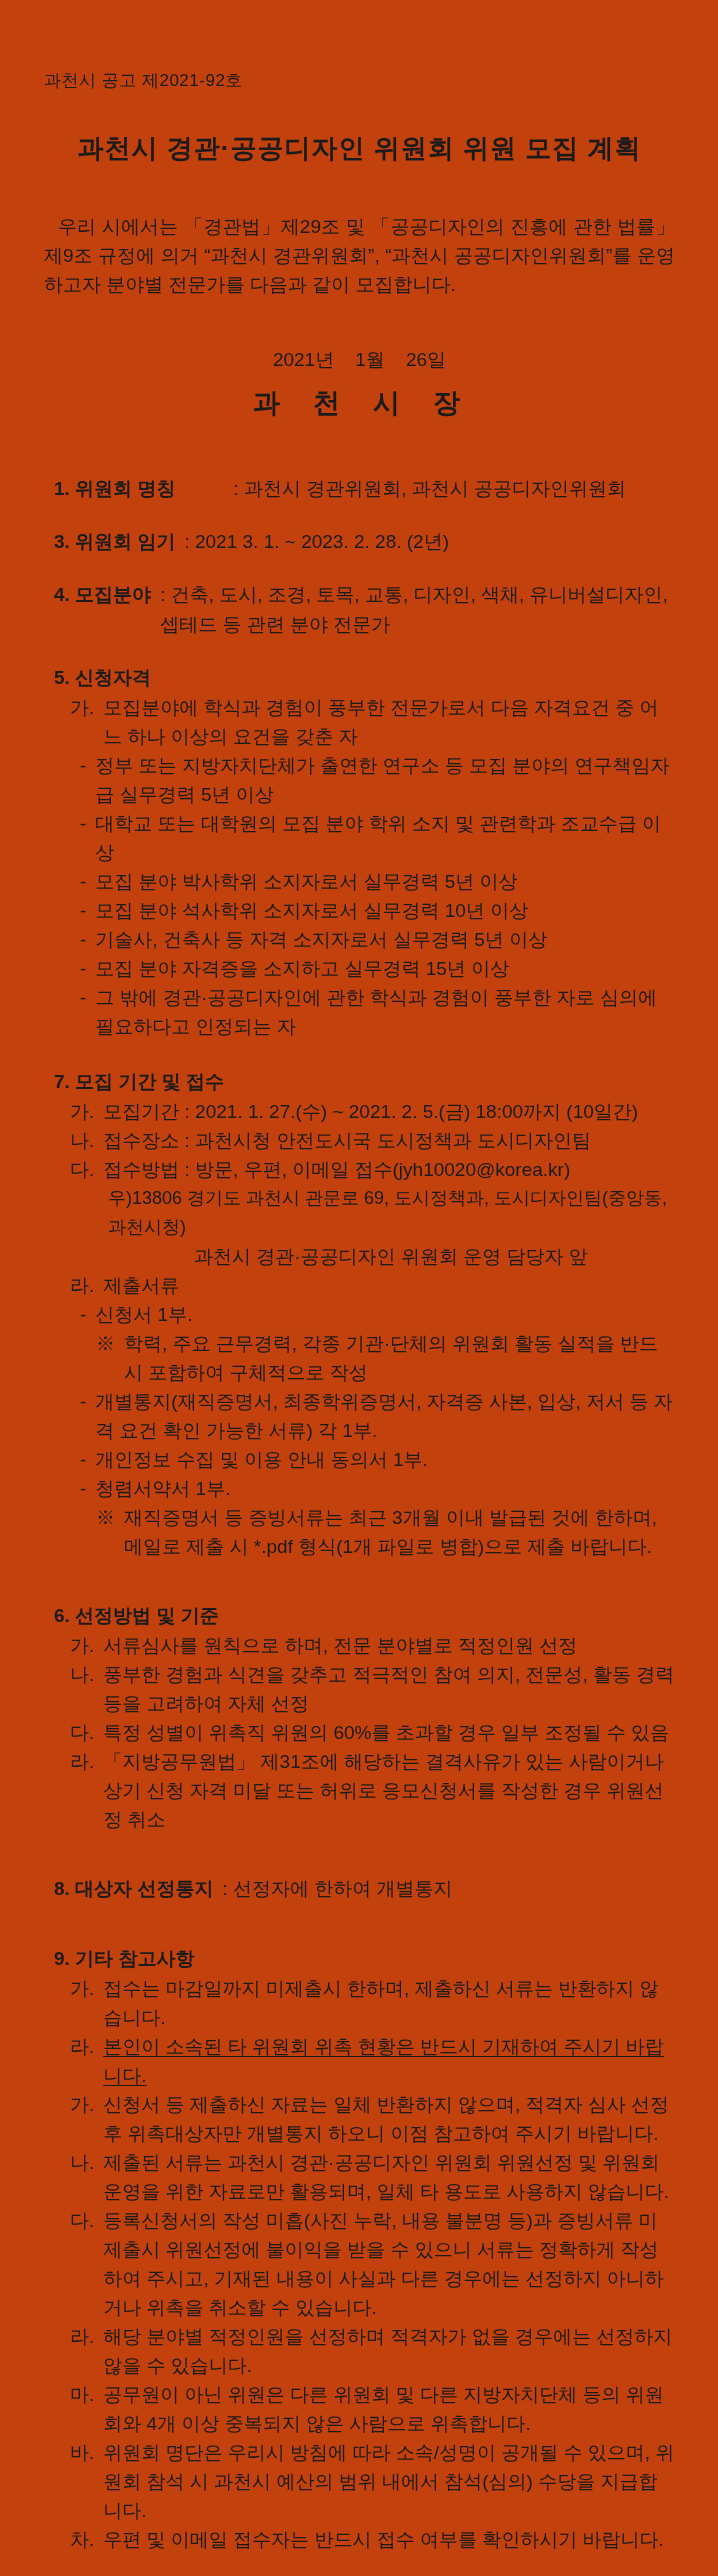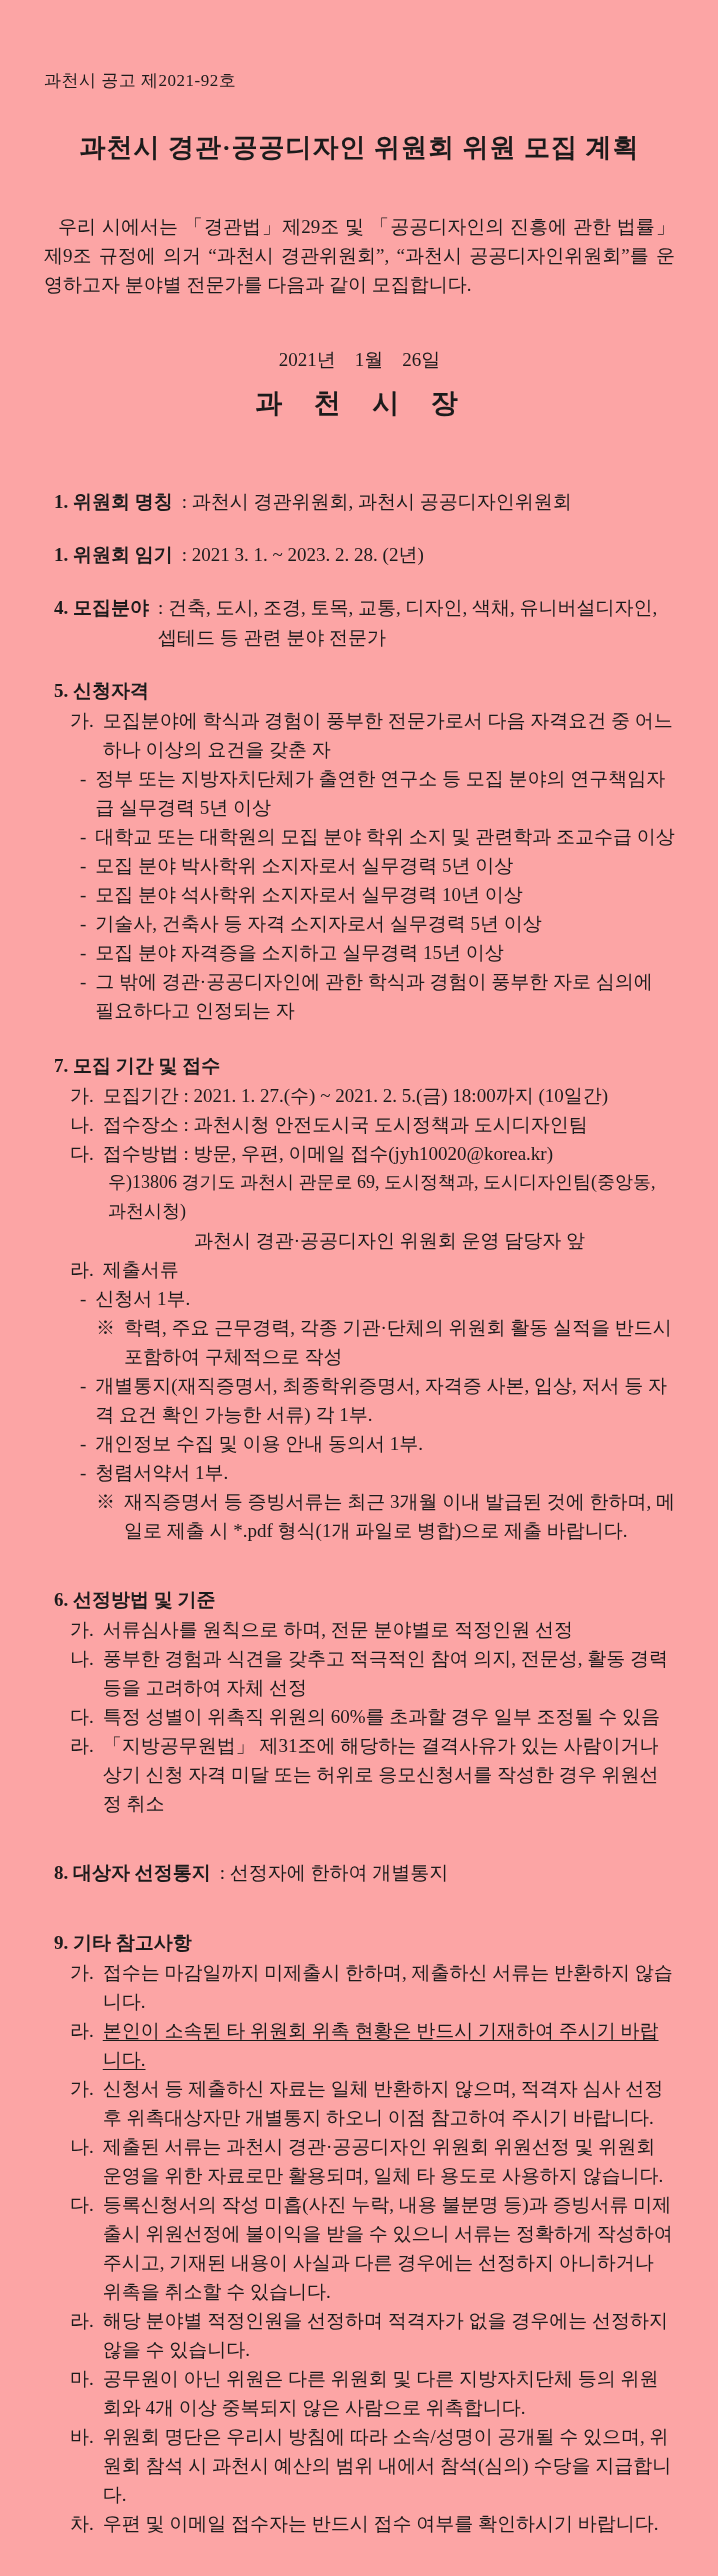--- a/index.html
+++ b/index.html
@@ -1,40 +1,40 @@
 <!DOCTYPE html>
 <html lang="ko"><head>
 <meta charset="utf-8">
 <style>
   html,body{margin:0;padding:0;background:#ffffff;}
   .page{
     width:719px;height:2576px;box-sizing:border-box;
     padding:70px 44px 0 44px;overflow:hidden;
-    background:#fca5a5;color:#1b1b1b;
-    font-family:Liberation Serif, serif;
+    background:#c2410c;color:#1b1b1b;
+    font-family:Liberation Sans, sans-serif;
     font-size:19px;line-height:29px;
   }
   .notice{font-size:17px;line-height:22px;letter-spacing:0.5px;}
   .title{font-size:26px;line-height:40px;font-weight:700;text-align:center;letter-spacing:1px;margin:36px 0 0 0;}
   .intro{margin:44px 0 0 0;text-indent:14px;text-align:justify;}
   .date{margin-top:46px;text-align:center;white-space:pre;}
   .signer{margin-top:10px;text-align:center;white-space:pre;font-weight:700;font-size:27px;line-height:38px;letter-spacing:6px;}
   .sec1{display:flex;padding-left:10px;line-height:30px;}
   .sec1 .b{font-weight:700;white-space:nowrap;}
   .sec1 .grow{margin-left:9px;flex:1;}
   .h2{font-weight:700;padding-left:10px;line-height:30px;}
   .li2{display:flex;padding-left:26px;}
   .li3{display:flex;padding-left:36px;}
   .li4{display:flex;padding-left:52px;}
   .mk{white-space:nowrap;margin-right:9px;}
   .tx{flex:1;}
   .u{text-decoration:underline;text-underline-offset:3px;}
   .addr1{padding-left:64px;font-size:18px;}
   .addr2{padding-left:150px;}
-  .mt-first{margin-top:65px;}
+  .mt-first{margin-top:52px;text-align:center;}
   .mt-sec{margin-top:23px;}
   .s5{margin-top:23px;}
   .s7{margin-top:26px;}
   .s6{margin-top:40px;}
   .s8{margin-top:40px;}
   .s9{margin-top:40px;}
 </style>
 </head>
 <body>
 
@@ -48,21 +48,21 @@
 
   <div class="date">2021년    1월    26일</div>
   <div class="signer">과  천  시  장</div>
 
   <div class="sec1 mt-first">
     <span class="b">1. 위원회 명칭</span>
     <span class="grow">: 과천시 경관위원회, 과천시 공공디자인위원회</span>
   </div>
 
   <div class="sec1 mt-sec">
-    <span class="b">1. 위원회 임기</span>
+    <span class="b">3. 위원회 임기</span>
     <span class="grow">: 2021 3. 1. ~ 2023. 2. 28. (2년)</span>
   </div>
 
 
   <div class="sec1 mt-sec">
     <span class="b">4. 모집분야</span>
     <span class="grow">: 건축, 도시, 조경, 토목, 교통, 디자인, 색채, 유니버설디자인, 셉테드 등 관련 분야 전문가</span>
   </div>
 
   <div class="s5">

